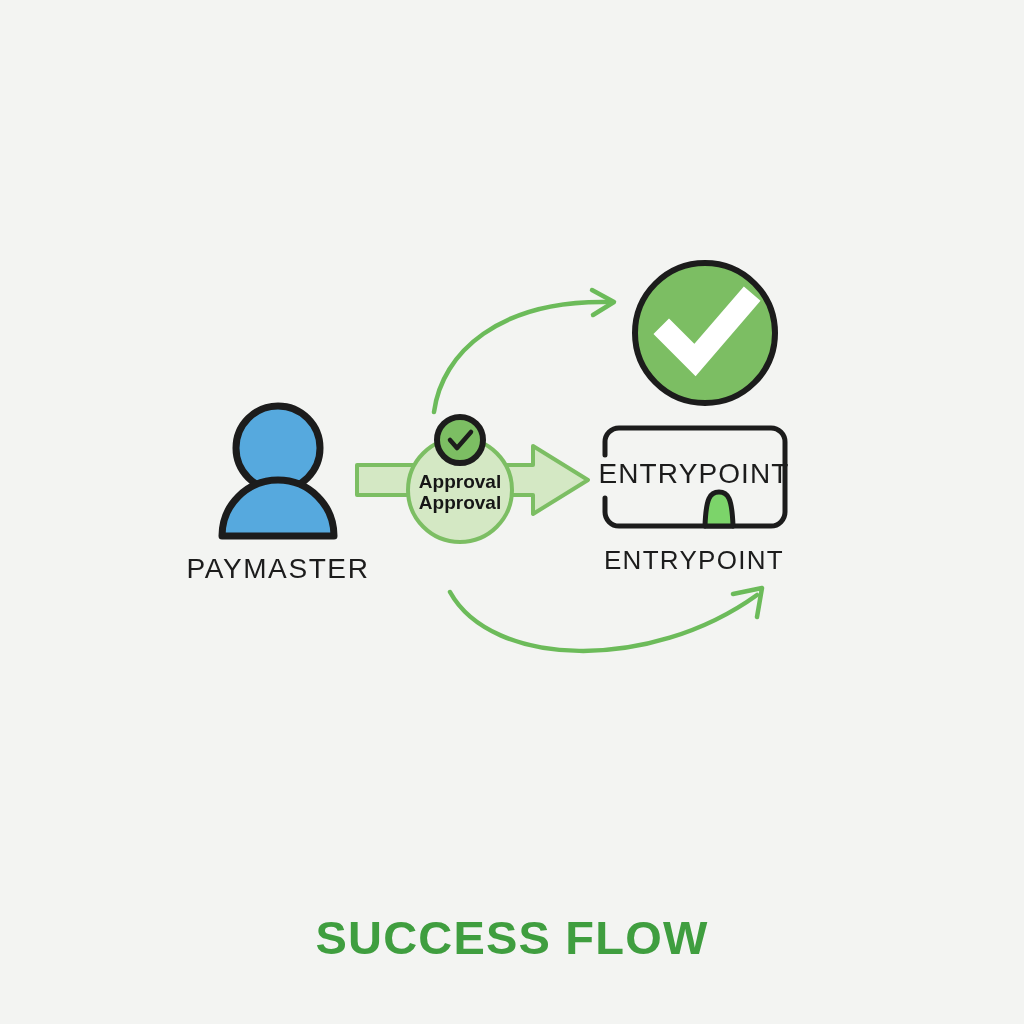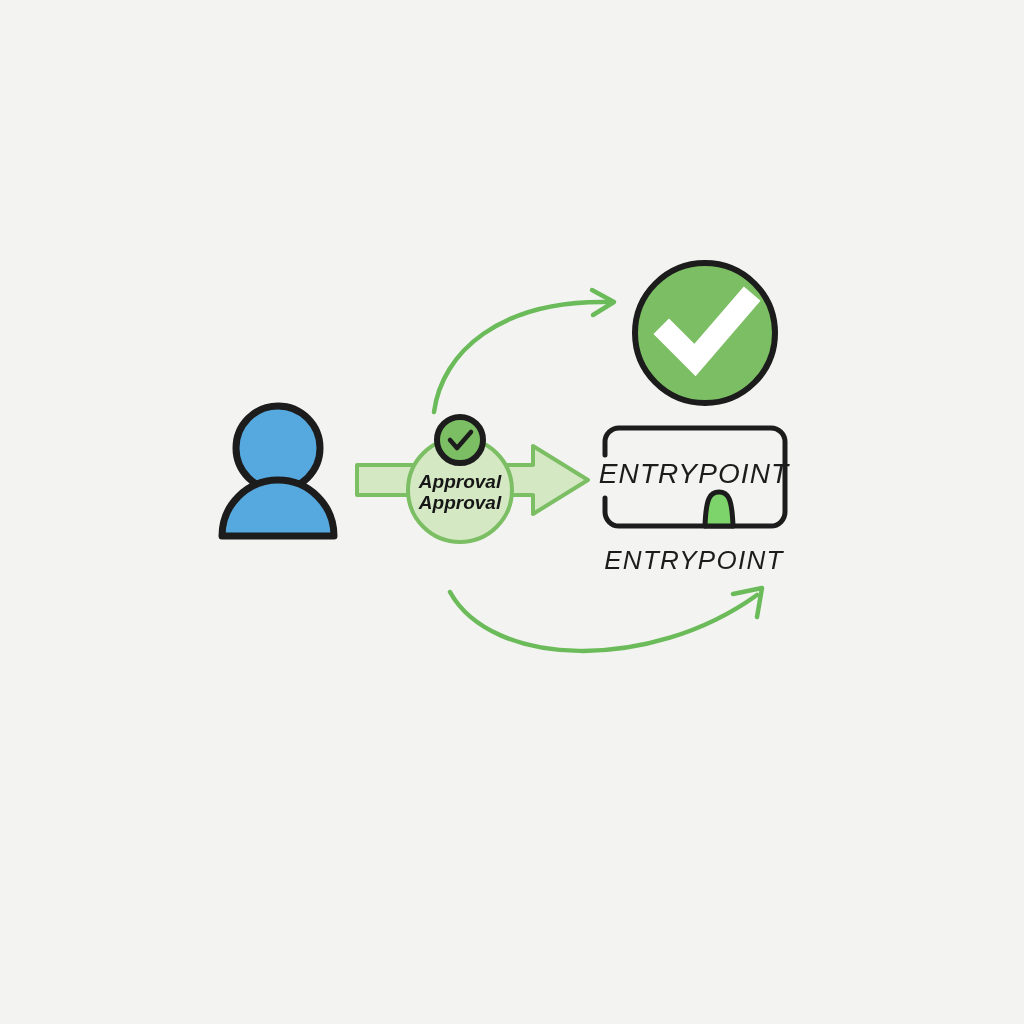--- a/index.html
+++ b/index.html
@@ -25,21 +25,20 @@
     left: 0;
     top: 0;
     width: 1024px;
     height: 1024px;
     display: block;
   }
   .txt {
     position: absolute;
     white-space: nowrap;
     color: #1c1c1c;
-    font-style: italic;
   }
   #paymaster-label {
     left: 0;
     top: 553px;
     width: 556px;
     text-align: center;
     font-size: 28px;
     letter-spacing: 1.6px;
     font-weight: 400;
   }
@@ -125,23 +124,25 @@
 
     <g>
       <circle cx="460" cy="490" r="52" fill="#d4e8c4" stroke="#7cbe63" stroke-width="4"></circle>
 
       <circle cx="460" cy="440" r="23" fill="#7cbe63" stroke="#1c1c1c" stroke-width="6"></circle>
       <path d="M450,440 L457,448 L471,432" fill="none" stroke="#1c1c1c" stroke-width="4.5" stroke-linecap="round" stroke-linejoin="round"></path>
     </g>
 
   </svg>
 
+  <div class="txt" id="paymaster-label">PAYMASTER</div>
 
   <div class="txt" id="approval-line1">Approval</div>
 
   <div class="txt" id="approval-line2">Approval</div>
 
   <div class="txt" id="entrypoint-box-label">ENTRYPOINT</div>
 
   <div class="txt" id="entrypoint-sub-label">ENTRYPOINT</div>
 
+  <div class="txt" id="flow-title">SUCCESS FLOW</div>
 
 </div>
 
 </body></html>

